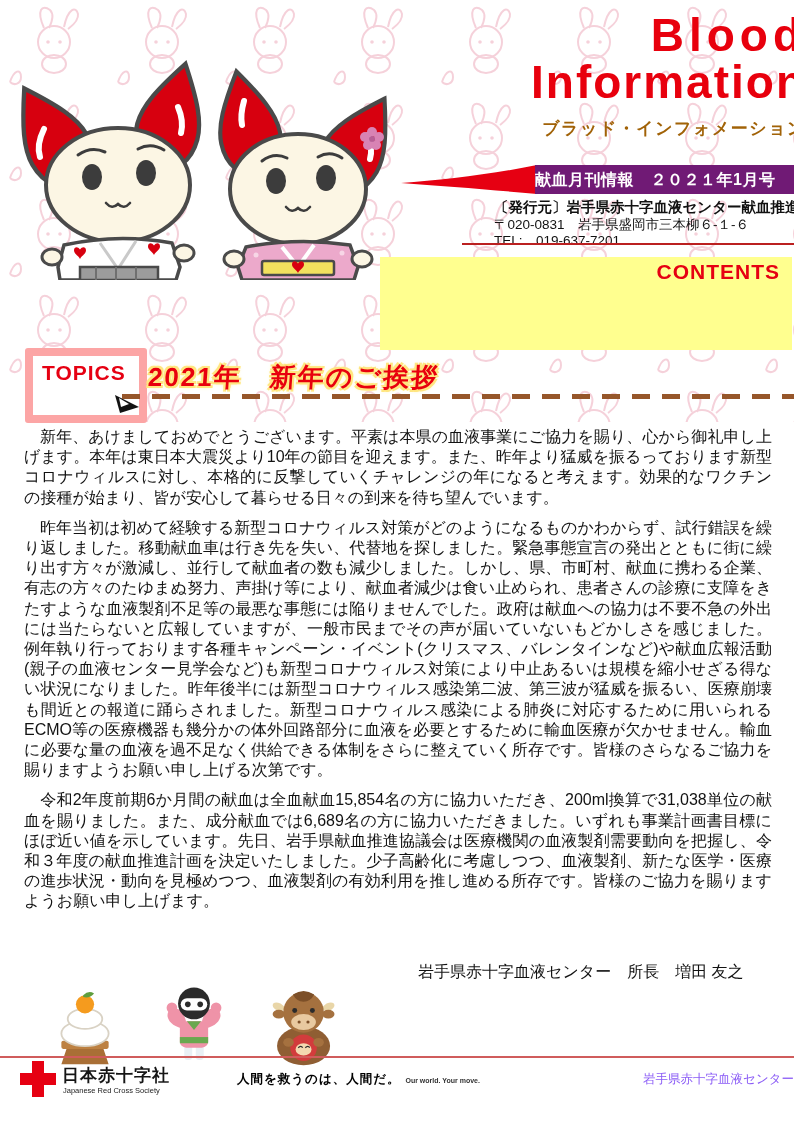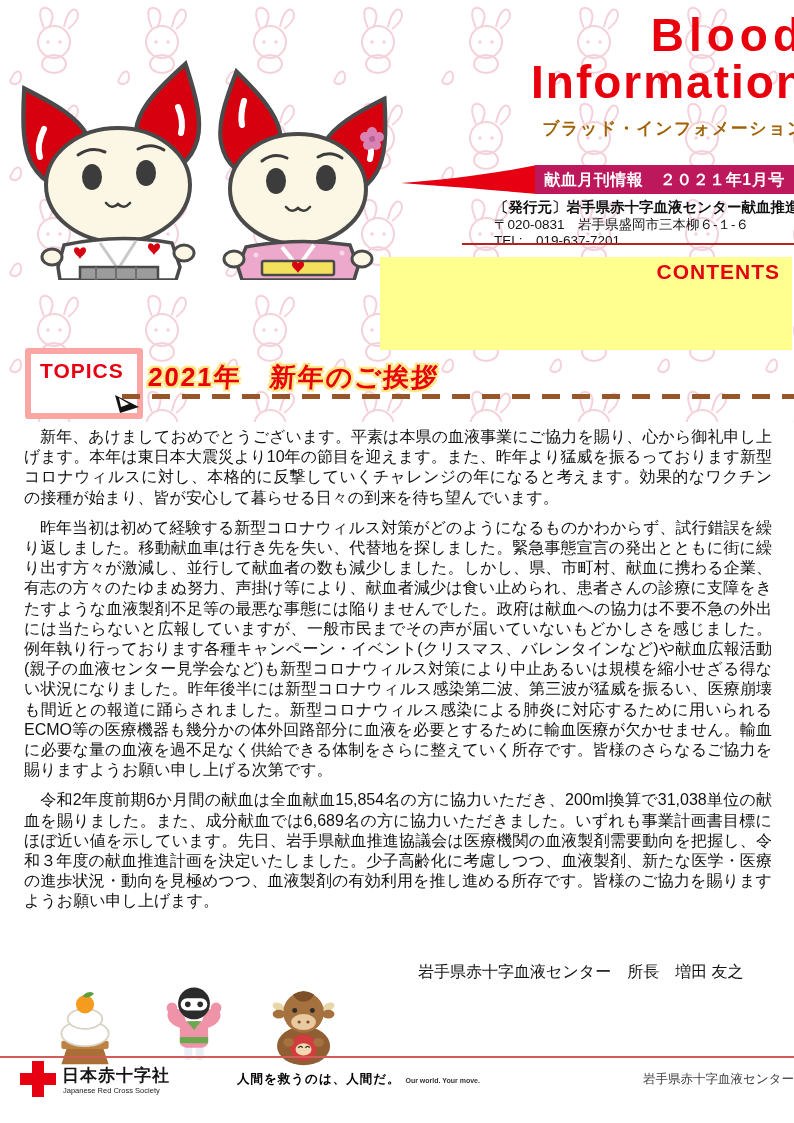--- a/index.html
+++ b/index.html
@@ -19,22 +19,22 @@
     font-size:46px;font-weight:bold;color:#e8000d;letter-spacing:5px;white-space:nowrap;
   }
   .masthead .l2{letter-spacing:2px;}
   .masthead .kana{
     margin-top:14px;font-size:17px;color:#a16207;letter-spacing:1.5px;font-weight:bold;white-space:nowrap;
   }
 
   .banner-swoosh{position:absolute;left:401px;top:165px;}
   .issue-banner{
     position:absolute;left:535px;top:165px;width:259px;height:29px;
-    background:#be185d;color:#ffffff;font-weight:bold;font-size:16px;
-    line-height:29px;text-align:center;letter-spacing:0.5px;white-space:nowrap;
+    background:#701a75;color:#ffffff;font-weight:bold;font-size:16px;
+    line-height:29px;text-align:left;letter-spacing:0.5px;white-space:nowrap;
   }
 
   .publisher{position:absolute;right:4px;top:199px;text-align:left;line-height:1.22;}
   .publisher .pub1{font-size:14.5px;font-weight:bold;white-space:nowrap;}
   .publisher .pub2,.publisher .pub3{font-size:13.5px;margin-right:44px;white-space:nowrap;}
   .header-rule{position:absolute;left:462px;top:243px;width:332px;height:2px;background:#bb2020;}
 
   
   .contents-box{
     position:absolute;left:380px;top:257px;width:412px;height:93px;background:#ffff8f;
@@ -42,21 +42,21 @@
   .contents-heading{
     position:absolute;right:12px;top:3px;color:#e60012;font-weight:bold;
     font-size:21px;letter-spacing:1px;
   }
   .contents-items{position:absolute;left:22px;top:37px;}
   .contents-item{font-size:13px;color:#333;margin-bottom:13px;white-space:nowrap;}
 
   
   .topics-badge{
     position:absolute;left:25px;top:348px;width:106px;height:59px;
-    background:#ffffff;border:6px solid #fca5a5;border-radius:3px;
+    background:#ffffff;border:8px solid #fca5a5;border-radius:3px;
   }
   .topics-label{color:#e60012;font-weight:bold;font-size:21px;letter-spacing:1px;padding:5px 0 0 9px;}
   .topics-tail{position:absolute;left:113px;top:394px;}
 
   .section-title{
     position:absolute;left:148px;top:360px;font-size:26px;font-weight:bold;color:#e8000d;
     letter-spacing:2px;transform:skewX(-4deg);white-space:nowrap;
     text-shadow:2px 2px 0 #ffe680,-2px 2px 0 #ffe680,2px -2px 0 #ffe680,-2px -2px 0 #ffe680,0 0 5px #ffe680;
   }
   .section-divider{
@@ -73,21 +73,21 @@
   .illos{position:absolute;left:48px;top:984px;display:flex;align-items:flex-end;gap:36px;}
 
   
   .footer-divider{position:absolute;left:0;top:1056px;width:794px;height:2px;background:#d05c5c;}
   .jrc-logo{position:absolute;left:20px;top:1061px;}
   .org-jp{position:absolute;left:62px;top:1064px;font-size:17px;font-weight:bold;letter-spacing:1px;color:#151515;white-space:nowrap;}
   .org-en{position:absolute;left:63px;top:1086px;font-size:7.5px;color:#222;white-space:nowrap;}
   .tagline{position:absolute;left:237px;top:1069px;white-space:nowrap;}
   .tagline .tjp{font-family:"Liberation Serif","DejaVu Serif",serif;font-weight:bold;font-size:12.5px;letter-spacing:1px;color:#000000;}
   .tagline .ten{font-size:7px;color:#333;margin-left:5px;font-weight:bold;}
-  .footer-right{position:absolute;right:24px;top:1071px;font-size:12.5px;color:#404040;white-space:nowrap;}
+  .footer-right{position:absolute;right:24px;top:1071px;font-size:12.5px;color:#8b5cf6;white-space:nowrap;}
 </style>
 </head>
 <body>
 
 <div class="page">
 
   <svg class="bg-pattern" width="794" height="422" viewBox="0 0 794 422">
     <defs>
       <pattern id="bun" width="108" height="96" patternUnits="userSpaceOnUse">
         <g stroke="#efb3c2" stroke-width="2" fill="none">

